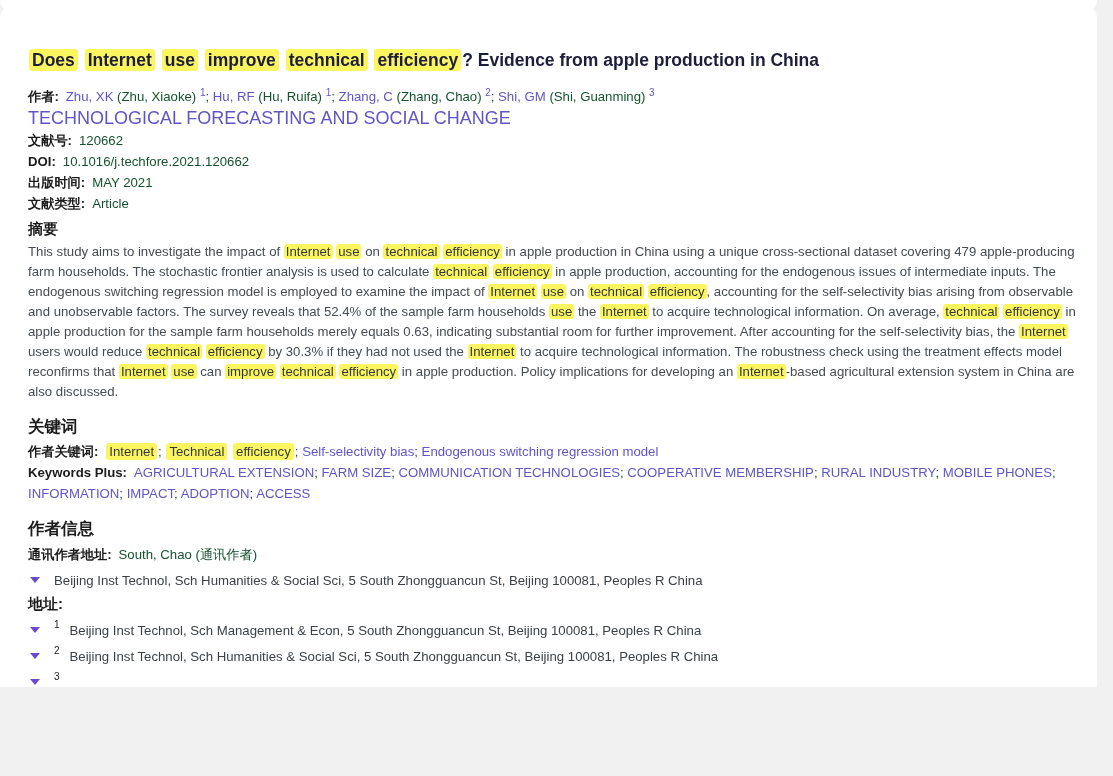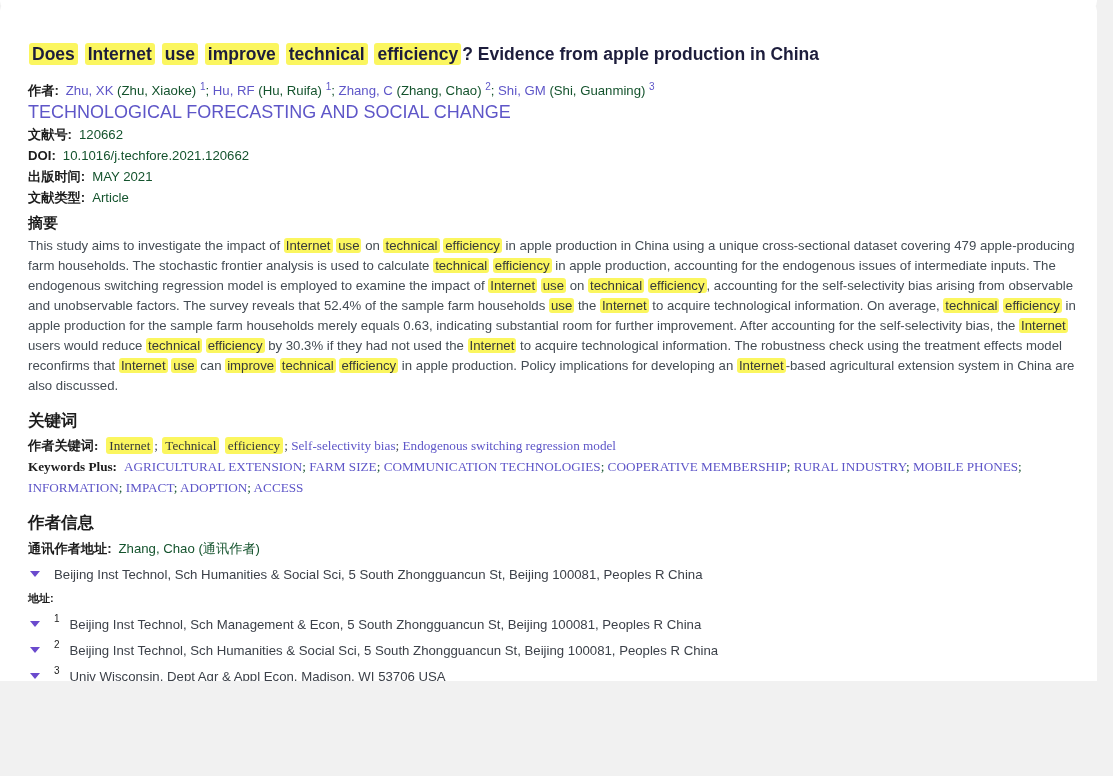--- a/index.html
+++ b/index.html
@@ -12,21 +12,21 @@
     color: #3e454d;
     position: relative;
   }
   .top-strip {
     position: absolute; top: 0; left: 0;
     width: 1097px; height: 11px;
     background: #ffffff;
     border-radius: 0 0 10px 10px;
   }
   .card {
-    position: absolute; top: 1px; left: 0;
+    position: absolute; top: 7px; left: 0;
     width: 1097px; height: 680px;
     background: #ffffff;
     border-radius: 10px 10px 0 0;
     padding: 41px 12px 0 28px;
     overflow: hidden;
   }
   .title {
     font-size: 17.5px; font-weight: 700;
     color: #1d1d3c; line-height: 24px;
   }
@@ -51,39 +51,39 @@
   }
   .abstract {
     margin: 3px 0 0 0; font-size: 13.2px; line-height: 20px;
     color: #444c54; max-width: 1056px;
   }
   .abstract .hl { color: #35383b; padding: 0 2px; margin: 0; }
   .section-heading {
     font-size: 16.5px; font-weight: 700; color: #1c1c1c;
     line-height: 21px; margin-top: 14px;
   }
-  .kw-row { font-size: 13.2px; line-height: 21px; font-family: Liberation Serif, serif; }
+  .kw-row { font-size: 13.2px; line-height: 21px; }
   .kw-block { margin-top: 4px; max-width: 1056px; }
   .kw-row .hl { color: #35383b; }
   .corr-row { margin-top: 5px; font-size: 13.2px; line-height: 21px; }
   .addr-line { display: flex; align-items: flex-start; margin-top: 7px; font-size: 13.2px; line-height: 17px; }
   .tri {
     display: inline-block; width: 0; height: 0;
     border-left: 5px solid transparent;
     border-right: 5px solid transparent;
     border-top: 6px solid #6a4acd;
     margin: 5px 14px 0 2px;
     flex: none; cursor: pointer;
   }
   .addr-num {
     font-size: 10px; line-height: 0; color: #222;
     position: relative; top: 3px; margin-right: 10px; flex: none;
   }
   .addr-text { color: #3c4149; text-align: right; }
-  .addr-label { margin-top: 6px; font-size: 11px; line-height: 18px; }
+  .addr-label { margin-top: 6px; font-size: 15px; line-height: 18px; }
   .addr-list .addr-line { margin-top: 9px; }
   .email-row { margin-top: 16px; font-size: 13.2px; line-height: 21px; text-align: center; }
 </style>
 </head>
 <body>
 
 <div class="top-strip"></div>
 
 <div class="card">
 
@@ -120,21 +120,21 @@
     <div class="kw-row">
       <span class="label">作者关键词:</span><span><span class="hl">Internet</span>; <span class="hl">Technical</span> <span class="hl">efficiency</span>; <span class="link">Self-selectivity bias</span>; <span class="link">Endogenous switching regression model</span></span>
     </div>
     <div class="kw-row">
       <span class="label">Keywords Plus:</span><span><span class="link">AGRICULTURAL EXTENSION</span><span class="plain">; </span><span class="link">FARM SIZE</span><span class="plain">; </span><span class="link">COMMUNICATION TECHNOLOGIES</span><span class="plain">; </span><span class="link">COOPERATIVE MEMBERSHIP</span><span class="plain">; </span><span class="link">RURAL INDUSTRY</span><span class="plain">; </span><span class="link">MOBILE PHONES</span><span class="plain">; </span><span class="link">INFORMATION</span><span class="plain">; </span><span class="link">IMPACT</span><span class="plain">; </span><span class="link">ADOPTION</span><span class="plain">; </span><span class="link">ACCESS</span></span>
     </div>
   </div>
 
   <div class="section-heading">作者信息</div>
   <div class="corr-row">
-    <span class="label">通讯作者地址:</span><span class="plain">Zhang, Chao</span>
+    <span class="label">通讯作者地址:</span><span class="plain">South, Chao</span>
     <span class="plain">(通讯作者)</span>
   </div>
   <div class="addr-line">
     <span class="tri"></span>
     <span class="addr-text">Beijing Inst Technol, Sch Humanities &amp; Social Sci, 5 South Zhongguancun St, Beijing 100081, Peoples R China</span>
   </div>
   <div class="addr-label">
     <span class="label">地址:</span>
   </div>
   <div class="addr-list">
@@ -144,21 +144,20 @@
         <span class="addr-text">Beijing Inst Technol, Sch Management &amp; Econ, 5 South Zhongguancun St, Beijing 100081, Peoples R China</span>
       </div>
       <div class="addr-line">
         <span class="tri"></span>
         <sup class="addr-num">2</sup>
         <span class="addr-text">Beijing Inst Technol, Sch Humanities &amp; Social Sci, 5 South Zhongguancun St, Beijing 100081, Peoples R China</span>
       </div>
       <div class="addr-line">
         <span class="tri"></span>
         <sup class="addr-num">3</sup>
-        <span class="addr-text">Univ Wisconsin, Dept Agr &amp; Appl Econ, Madison, WI 53706 USA</span>
       </div>
     </div>
 
   <div class="email-row">
     <span class="label">电子邮件地址:</span><span class="link">zhangchao@bit.edu.cn</span>
   </div>
 
   <div class="section-heading">类别/分类</div>
 
 </div>

